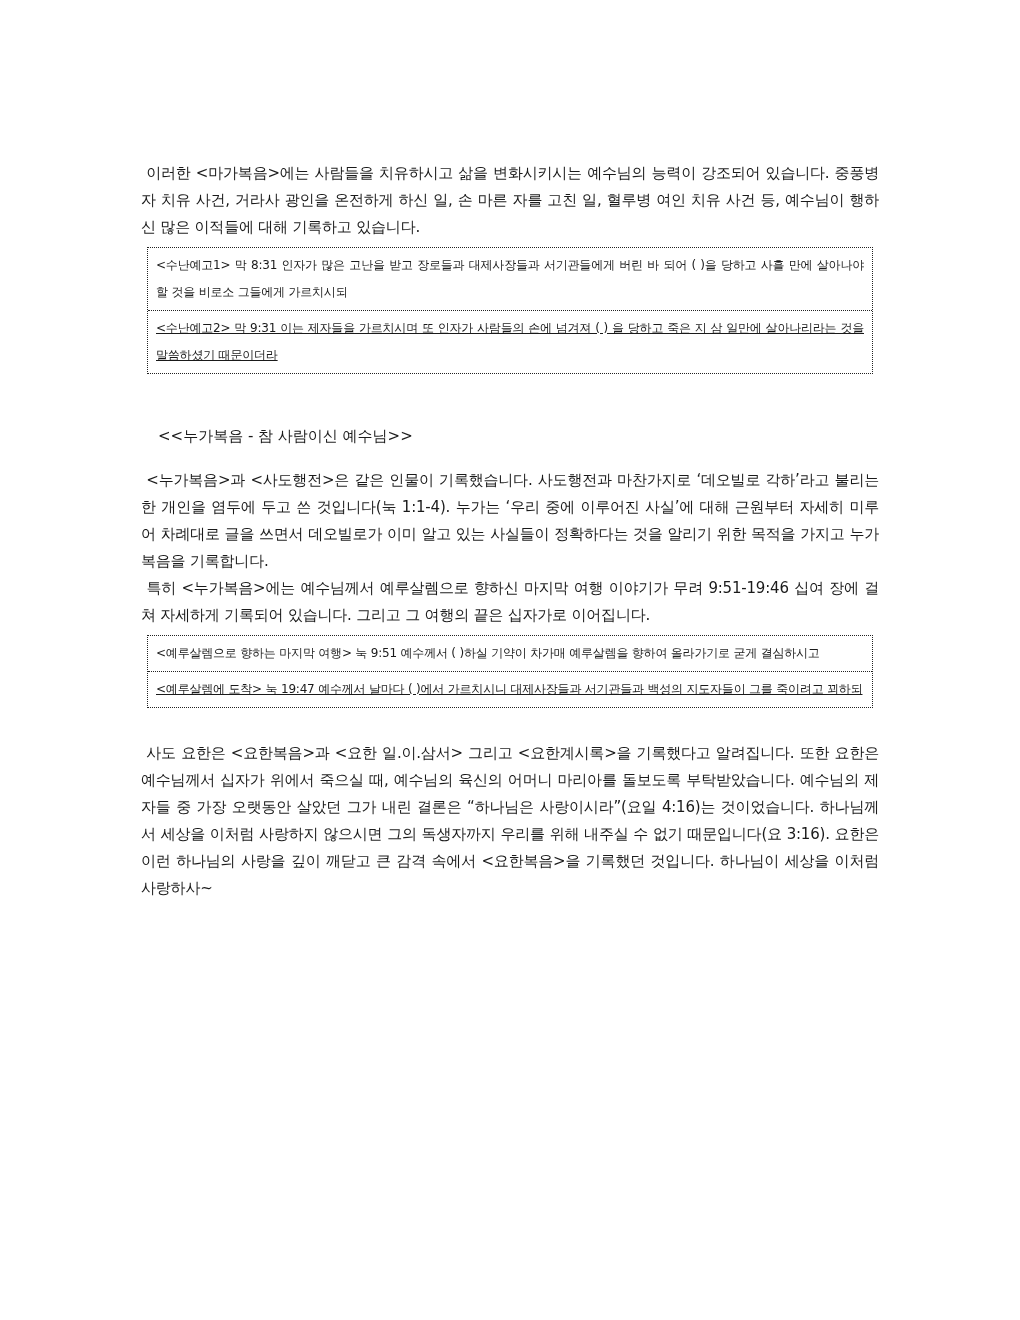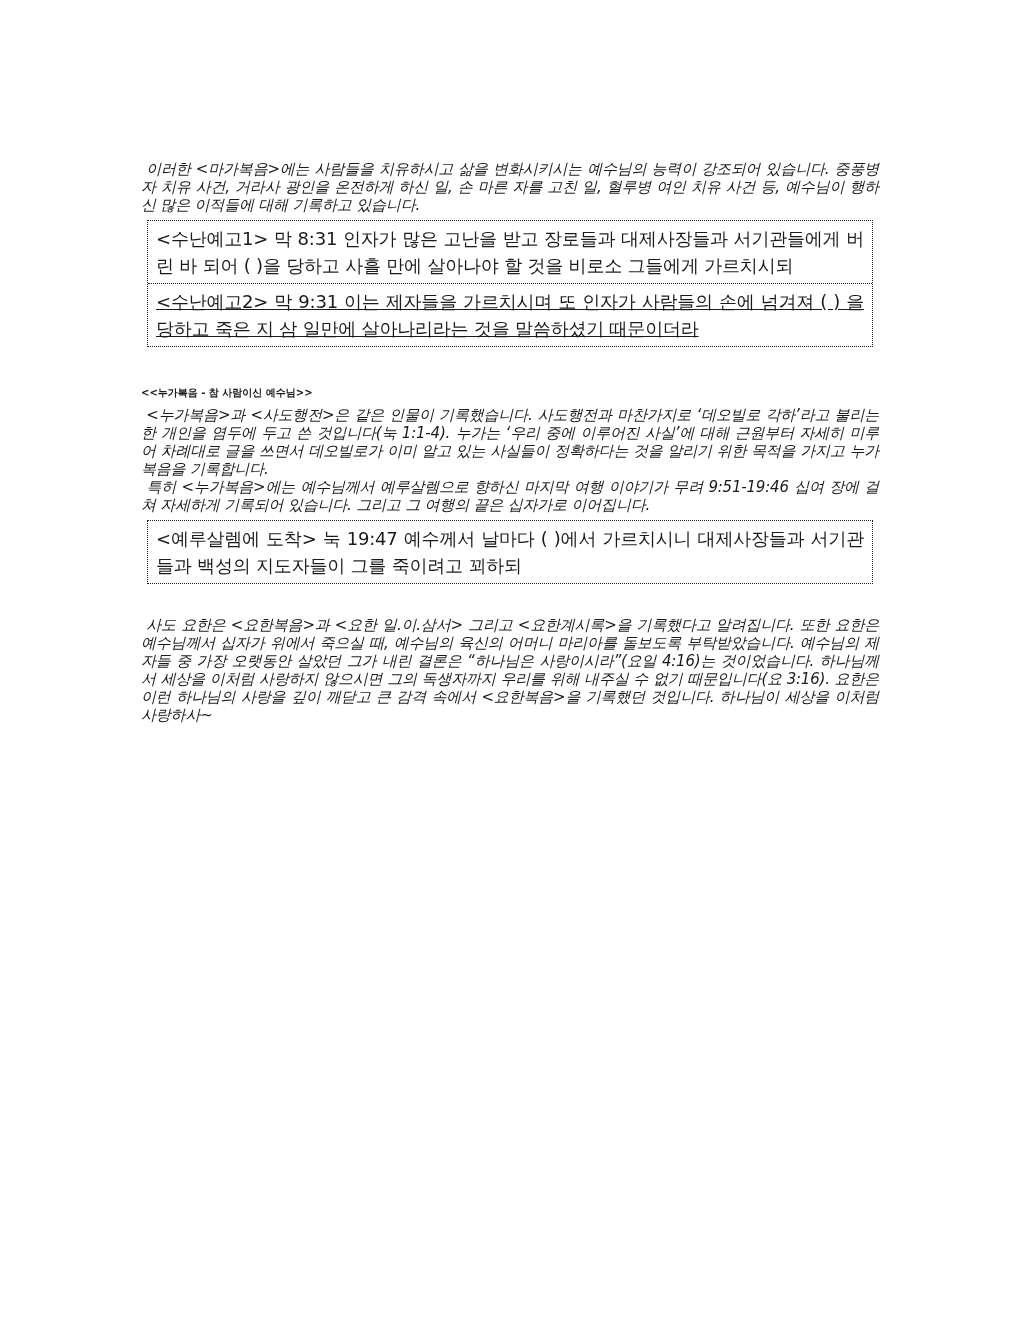--- a/index.html
+++ b/index.html
@@ -1,24 +1,24 @@
 <!DOCTYPE html>
 <html><head>
 <meta charset="utf-8">
 <style>
   html, body { margin: 0; padding: 0; background: #ffffff; }
   body { width: 1020px; height: 1320px; position: relative; overflow: hidden;
          font-family: "DejaVu Sans", "Liberation Sans", sans-serif; color: #1a1a1a; }
   .page { position: absolute; left: 141px; top: 160px; width: 738px; }
-  .para { font-size: 15px; line-height: 18px; text-align: justify; margin: 0; letter-spacing: -0.2px; font-style: italic; }
+  .para { font-size: 15px; line-height: 27px; text-align: justify; margin: 0; letter-spacing: -0.2px; }
   .para.indent::before { content: "\00a0"; }
   .box { margin: 6px 6px 0 6px; border: 1px dotted #222; }
-  .box-row { padding: 4px 8px 4px 8px; font-size: 18px; line-height: 27px; text-align: justify; letter-spacing: -0.2px; }
+  .box-row { padding: 4px 8px 4px 8px; font-size: 12px; line-height: 27px; text-align: justify; letter-spacing: -0.2px; }
   .box-row + .box-row { border-top: 1px dotted #222; text-decoration: underline; }
-  .heading { font-size: 10px; font-weight: bold; line-height: 27px; margin: 0; }
+  .heading { font-size: 15px; font-weight: normal; line-height: 27px; margin: 17px; }
   .gap-lg { height: 32px; }
 </style>
 </head>
 <body>
 
 <div class="page">
 
   <p class="para indent">이러한 &lt;마가복음&gt;에는 사람들을 치유하시고 삶을 변화시키시는 예수님의 능력이 강조되어 있습니다. 중풍병자 치유 사건, 거라사 광인을 온전하게 하신 일, 손 마른 자를 고친 일, 혈루병 여인 치유 사건 등, 예수님이 행하신 많은 이적들에 대해 기록하고 있습니다.</p>
 
   <div class="box">
@@ -26,20 +26,21 @@
     <div class="box-row">&lt;수난예고2&gt; 막 9:31 이는 제자들을 가르치시며 또 인자가 사람들의 손에 넘겨져 (            ) 을 당하고 죽은 지 삼 일만에 살아나리라는 것을 말씀하셨기 때문이더라</div>
   </div>
 
   <div class="gap-lg"></div>
 
   <p class="heading">&lt;&lt;누가복음 - 참 사람이신 예수님&gt;&gt;</p>
   <p class="para indent">&lt;누가복음&gt;과 &lt;사도행전&gt;은 같은 인물이 기록했습니다. 사도행전과 마찬가지로 ‘데오빌로 각하’라고 불리는 한 개인을 염두에 두고 쓴 것입니다(눅 1:1-4). 누가는 ‘우리 중에 이루어진 사실’에 대해 근원부터 자세히 미루어 차례대로 글을 쓰면서 데오빌로가 이미 알고 있는 사실들이 정확하다는 것을 알리기 위한 목적을 가지고 누가복음을 기록합니다.</p>
   <p class="para indent">특히 &lt;누가복음&gt;에는 예수님께서 예루살렘으로 향하신 마지막 여행 이야기가 무려 9:51-19:46 십여 장에 걸쳐 자세하게 기록되어 있습니다. 그리고 그 여행의 끝은 십자가로 이어집니다.</p>
 
   <div class="box">
+    <div class="box-row">&lt;예루살렘으로 향하는 마지막 여행&gt; 눅 9:51 예수께서 (            )하실 기약이 차가매 예루살렘을 향하여 올라가기로 굳게 결심하시고</div>
     <div class="box-row">&lt;예루살렘에 도착&gt; 눅 19:47 예수께서 날마다 (            )에서 가르치시니 대제사장들과 서기관들과 백성의 지도자들이 그를 죽이려고 꾀하되</div>
   </div>
 
   <div class="gap-lg"></div>
 
   <p class="para indent">사도 요한은 &lt;요한복음&gt;과 &lt;요한 일.이.삼서&gt; 그리고 &lt;요한계시록&gt;을 기록했다고 알려집니다. 또한 요한은 예수님께서 십자가 위에서 죽으실 때, 예수님의 육신의 어머니 마리아를 돌보도록 부탁받았습니다. 예수님의 제자들 중 가장 오랫동안 살았던 그가 내린 결론은 “하나님은 사랑이시라”(요일 4:16)는 것이었습니다. 하나님께서 세상을 이처럼 사랑하지 않으시면 그의 독생자까지 우리를 위해 내주실 수 없기 때문입니다(요 3:16). 요한은 이런 하나님의 사랑을 깊이 깨닫고 큰 감격 속에서 &lt;요한복음&gt;을 기록했던 것입니다. 하나님이 세상을 이처럼 사랑하사~</p>
 
 </div>
 
 </body></html>

